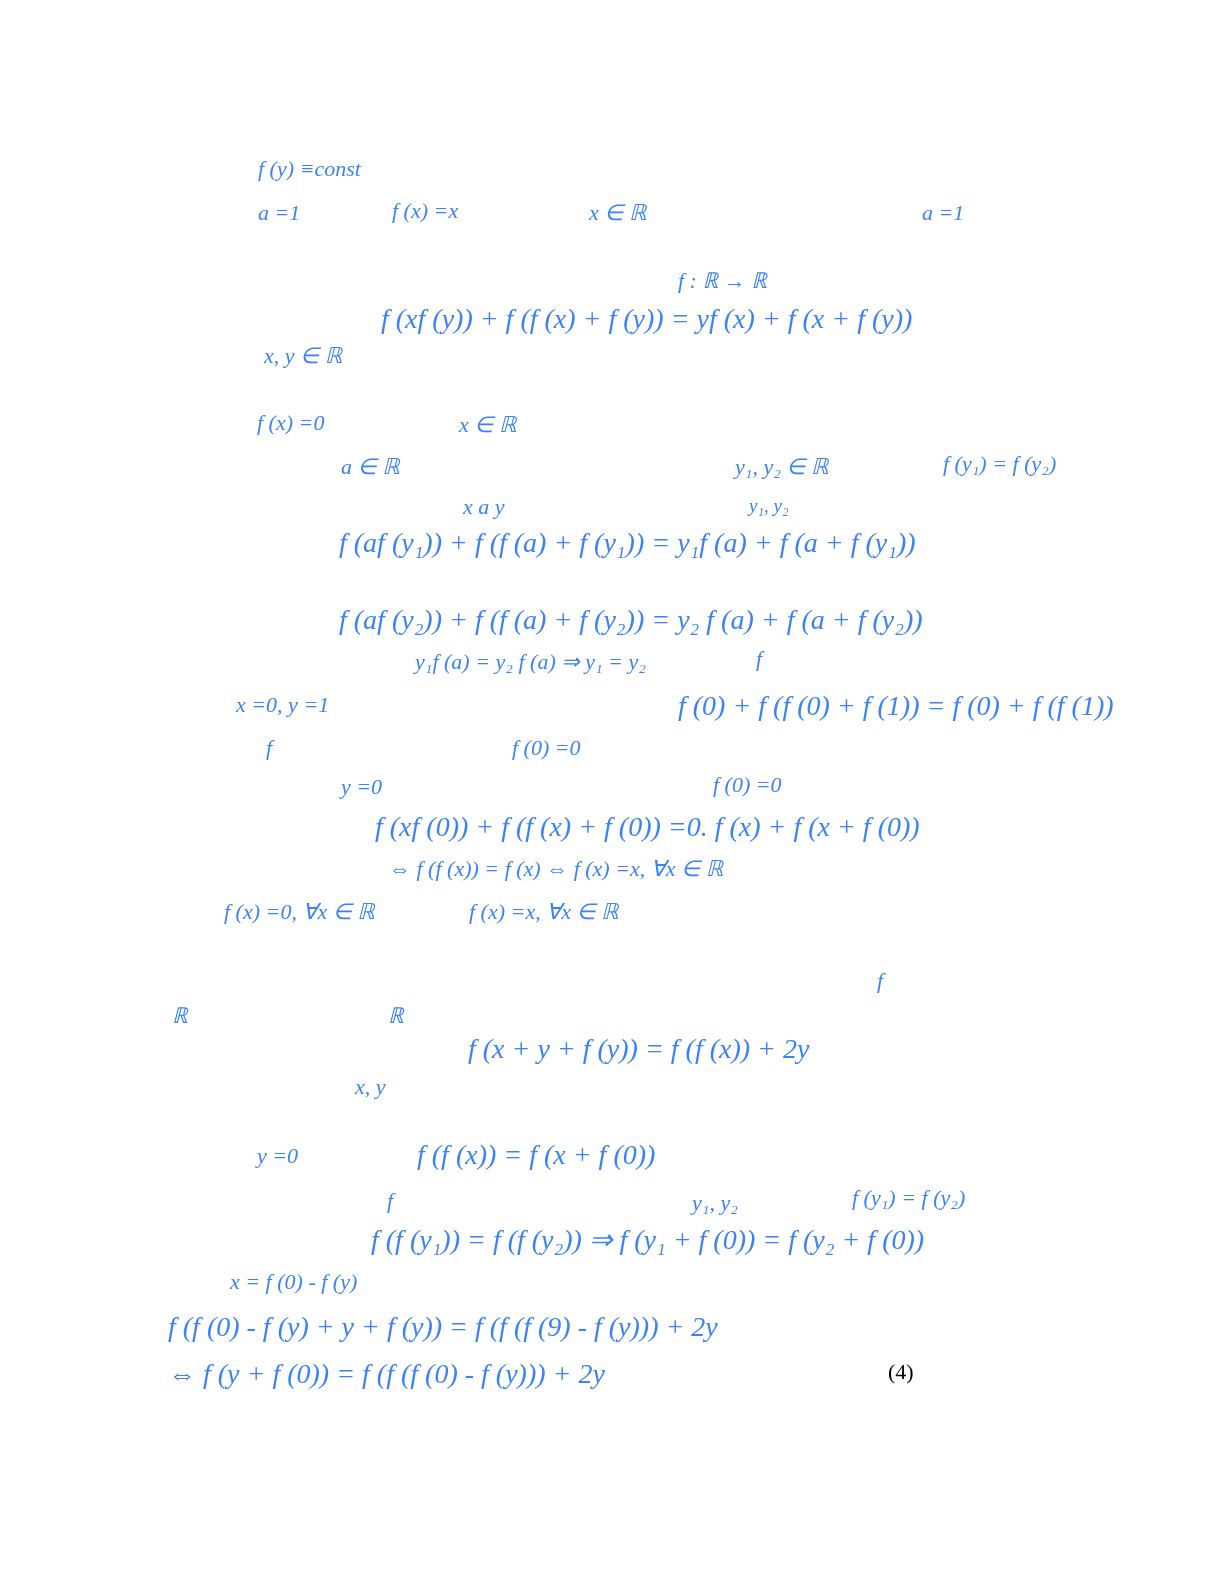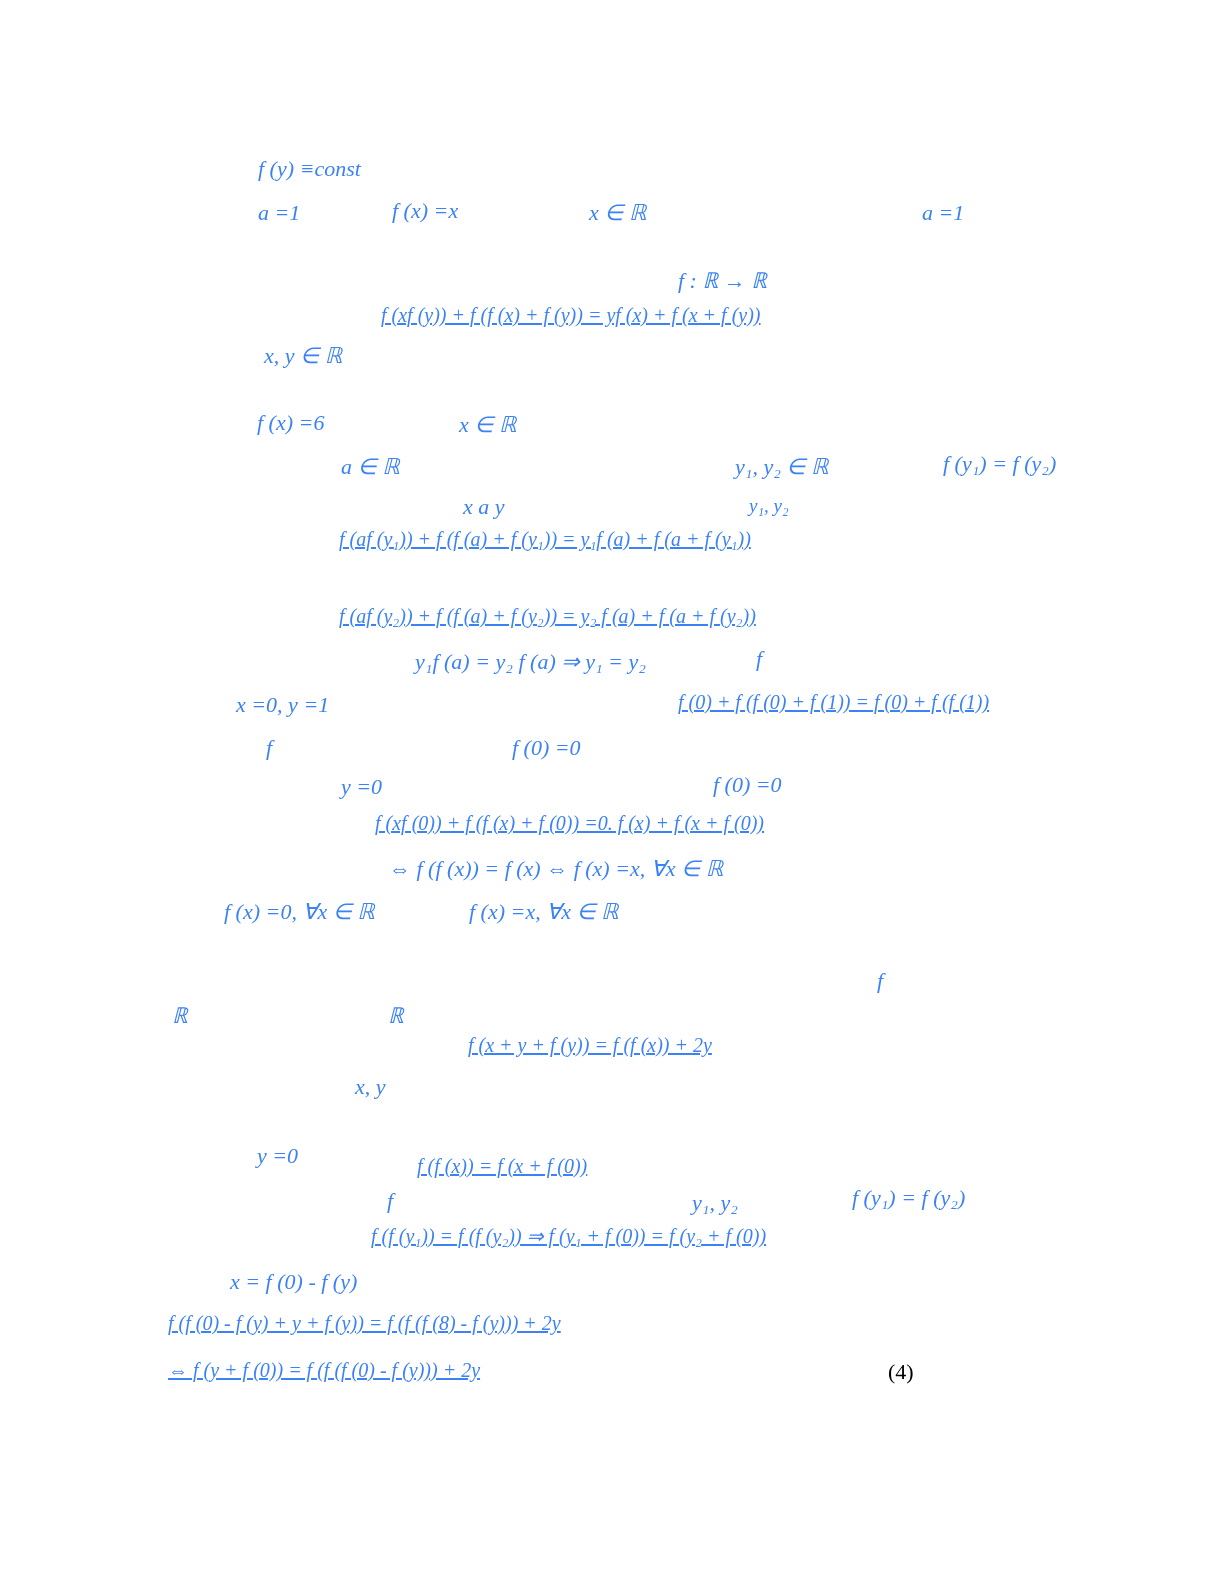--- a/index.html
+++ b/index.html
@@ -18,21 +18,21 @@
   }
   .m {
     position: absolute;
     white-space: nowrap;
     font-family: "Liberation Serif", serif;
     font-style: italic;
     font-size: 22px;
     line-height: 1;
     color: #3b82f6;
   }
-  .m.big { font-size: 20px; text-decoration: underline; }
+  .m.big { font-size: 28px; }
   .m.small { font-size: 19px; }
   .eqnum {
     position: absolute;
     font-style: normal;
     font-family: "Liberation Serif", serif;
     font-size: 22px;
   }
 </style>
 </head>
 <body>
@@ -40,21 +40,21 @@
 <div class="page">
   <div id="lines-root">
       <div class="m" style="left: 258px; top: 158px;">f (y) ≡const</div>
       <div class="m" style="left: 258px; top: 202px;">a =1</div>
       <div class="m" style="left: 392px; top: 200px;">f (x) =x</div>
       <div class="m" style="left: 589px; top: 202px;">x ∈ ℝ</div>
       <div class="m" style="left: 922px; top: 202px;">a =1</div>
       <div class="m" style="left: 678px; top: 270px;">f : ℝ → ℝ</div>
       <div class="m big" style="left: 381px; top: 305px;">f (xf (y)) + f (f (x) + f (y)) = yf (x) + f (x + f (y))</div>
       <div class="m" style="left: 264px; top: 345px;">x, y ∈ ℝ</div>
-      <div class="m" style="left: 257px; top: 412px;">f (x) =6</div>
+      <div class="m" style="left: 257px; top: 412px;">f (x) =0</div>
       <div class="m" style="left: 459px; top: 414px;">x ∈ ℝ</div>
       <div class="m" style="left: 341px; top: 456px;">a ∈ ℝ</div>
       <div class="m" style="left: 735px; top: 456px;">y₁, y₂ ∈ ℝ</div>
       <div class="m" style="left: 943px; top: 453px;">f (y₁) = f (y₂)</div>
       <div class="m" style="left: 463px; top: 496px;">x        a        y</div>
       <div class="m small" style="left: 749px; top: 496px;">y₁, y₂</div>
       <div class="m big" style="left: 339px; top: 529px;">f (af (y₁)) + f (f (a) + f (y₁)) = y₁f (a) + f (a + f (y₁))</div>
       <div class="m big" style="left: 339px; top: 606px;">f (af (y₂)) + f (f (a) + f (y₂)) = y₂ f (a) + f (a + f (y₂))</div>
       <div class="m" style="left: 415px; top: 651px;">y₁f (a) = y₂ f (a) ⇒  y₁ = y₂</div>
       <div class="m" style="left: 756px; top: 648px;">f</div>
@@ -67,25 +67,25 @@
       <div class="m big" style="left: 375px; top: 813px;">f (xf (0)) + f (f (x) + f (0)) =0. f (x) + f (x + f (0))</div>
       <div class="m" style="left: 371px; top: 858px; margin-left: 18px;">⇔  f (f (x)) = f (x) ⇔  f (x) =x,    ∀x ∈ ℝ</div>
       <div class="m" style="left: 224px; top: 901px;">f (x) =0, ∀x ∈ ℝ</div>
       <div class="m" style="left: 469px; top: 901px;">f (x) =x, ∀x ∈ ℝ</div>
       <div class="m" style="left: 877px; top: 970px;">f</div>
       <div class="m" style="left: 172px; top: 1005px;">ℝ</div>
       <div class="m" style="left: 388px; top: 1005px;">ℝ</div>
       <div class="m big" style="left: 468px; top: 1035px;">f (x + y + f (y)) = f (f (x)) + 2y</div>
       <div class="m" style="left: 355px; top: 1076px;">x, y</div>
       <div class="m" style="left: 257px; top: 1145px;">y =0</div>
-      <div class="m big" style="left: 417px; top: 1141px; margin-top: 15px;">f (f (x)) = f (x + f (0))</div>
+      <div class="m big" style="left: 417px; top: 1141px;">f (f (x)) = f (x + f (0))</div>
       <div class="m" style="left: 387px; top: 1190px;">f</div>
       <div class="m" style="left: 692px; top: 1192px;">y₁, y₂</div>
       <div class="m" style="left: 852px; top: 1187px;">f (y₁) = f (y₂)</div>
       <div class="m big" style="left: 371px; top: 1226px;">f (f (y₁)) = f (f (y₂)) ⇒  f (y₁ + f (0)) = f (y₂ + f (0))</div>
       <div class="m" style="left: 230px; top: 1271px;">x = f (0) -  f (y)</div>
-      <div class="m big" style="left: 168px; top: 1313px;">f (f (0) -  f (y) + y + f (y)) = f (f (f (8) -  f (y))) + 2y</div>
+      <div class="m big" style="left: 168px; top: 1313px;">f (f (0) -  f (y) + y + f (y)) = f (f (f (9) -  f (y))) + 2y</div>
       <div class="m big" style="left: 168px; top: 1360px;">⇔  f (y + f (0)) = f (f (f (0) -  f (y))) + 2y</div>
     </div>
   <div id="eqnums-root">
       <div class="eqnum" style="left: 888px; top: 1359px;">(4)</div>
     </div>
 </div>
 
 </body></html>

